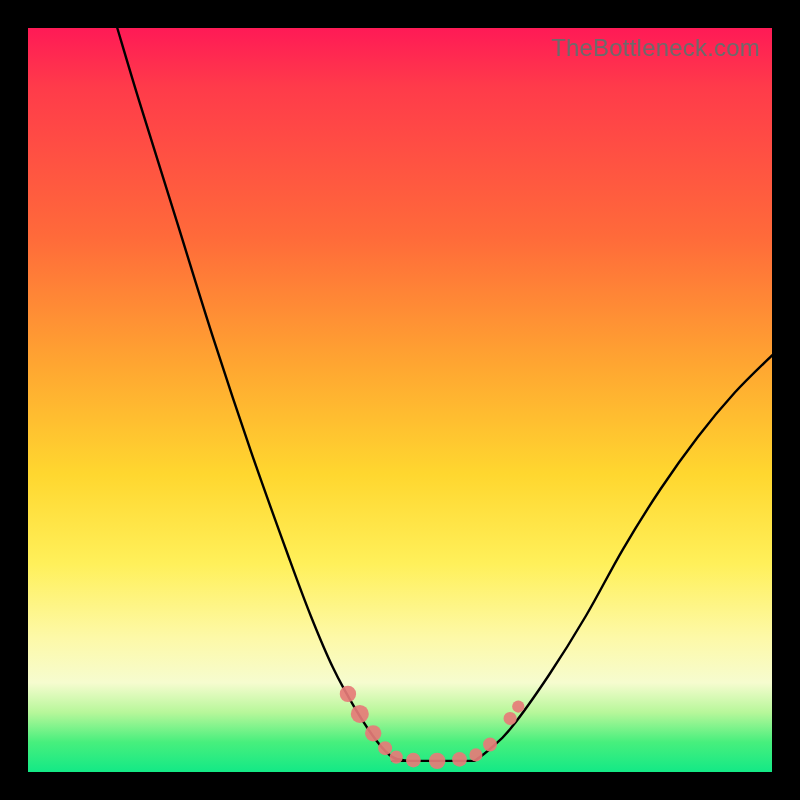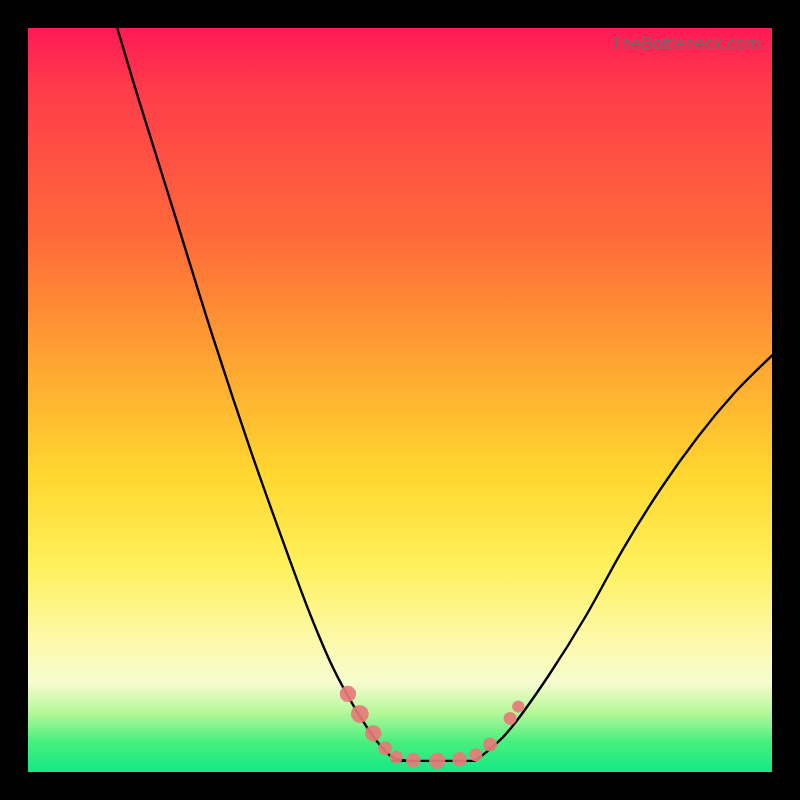--- a/index.html
+++ b/index.html
@@ -39,21 +39,21 @@
       #b7f79a 92%,
       #47ef7d 96%,
       #13e986 100%
     );
   }
   .watermark {
     position: absolute;
     top: 6px;
     right: 12px;
     color: #6b6b6b;
-    font-size: 17px;
+    font-size: 24px;
     letter-spacing: 0.2px;
     font-weight: 400;
     user-select: none;
   }
   svg.curves {
     position: absolute;
     left: 0;
     top: 0;
     width: 744px;
     height: 744px;

